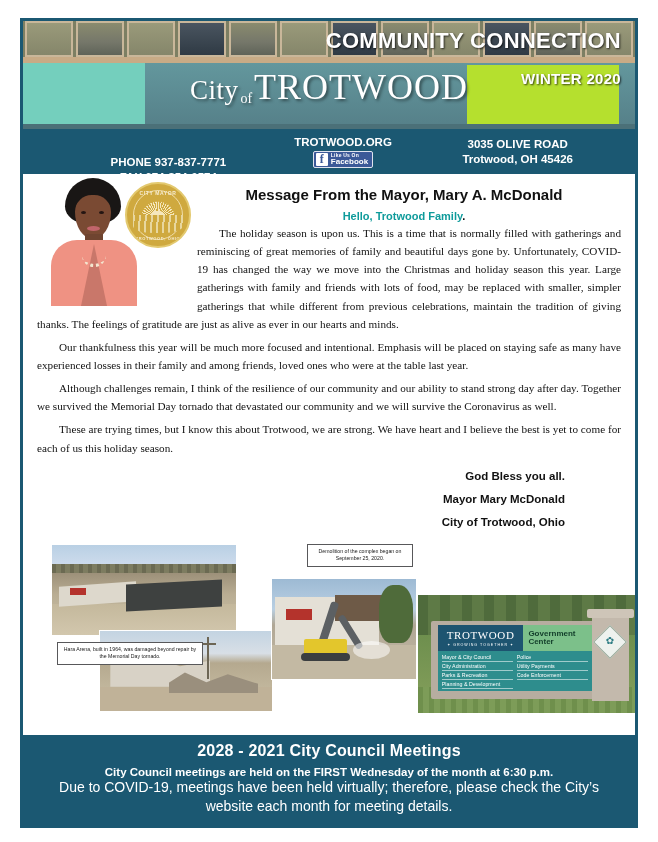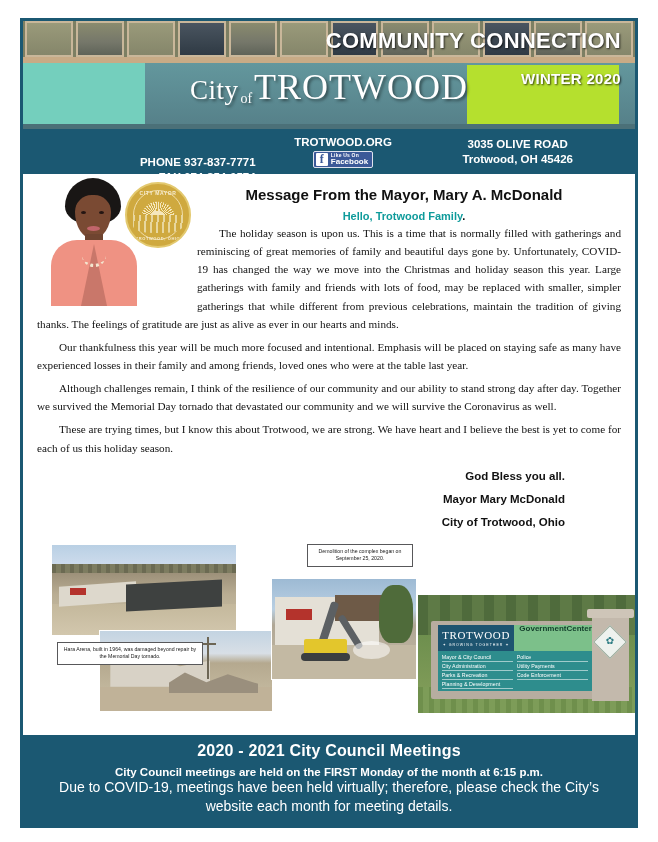--- a/index.html
+++ b/index.html
@@ -158,21 +158,21 @@
     padding: 0 10px;
     box-sizing: border-box;
   }
   .contact-col {
     flex: 1 1 0;
     text-align: center;
     font-size: 11.5px;
     font-weight: bold;
     line-height: 1.3;
   }
-  .contact-col.left { text-align: right; padding-left: 48px; margin-top: 36px; }
+  .contact-col.left { text-align: center; padding-left: 48px; margin-top: 36px; }
   .contact-col.right { text-align: center; padding-right: 20px;}
   .contact-col .line { white-space: nowrap; }
   .fb-badge {
     display: inline-flex;
     align-items: center;
     background: #3b5998;
     border: 1px solid #dfe3ee;
     border-radius: 2px;
     padding: 1px 4px 1px 2px;
     margin-top: 2px;
@@ -549,21 +549,21 @@
   }
   .sb-left .small {
     font-size: 3.6px;
     letter-spacing: 1px;
     margin-top: 2px;
   }
   .sb-right {
     flex: 1 1 0;
     background: #7cc08a;
     color: #123d2a;
-    display: flex; flex-direction: row;
+    display: flex; flex-direction: column;
     align-items: flex-start; justify-content: center;
     padding-left: 5px;
     box-sizing: border-box;
   }
   .sb-right div { font-size: 8px; font-weight: bold; line-height: 1.05; }
   .sb-bot {
     flex: 1 1 auto;
     background: #2e8d8d;
     display: flex;
     padding: 2px 4px;
@@ -786,19 +786,19 @@
             </div>
           </div>
         </div>
 
         <div class="cap cap-hara">Hara Arena, built in 1964, was damaged beyond repair by the Memorial Day tornado.</div>
         <div class="cap cap-demo">Demolition of the complex began on September 25, 2020.</div>
       </div>
     </div>
 
     <div class="footer">
-      <div class="f-title">2020 - 2021 City Council Meetings</div>
-      <div class="f-line1">City Council meetings are held on the FIRST Monday of the month at 6:15 p.m.</div>
+      <div class="f-title">2028 - 2021 City Council Meetings</div>
+      <div class="f-line1">City Council meetings are held on the FIRST Wednesday of the month at 6:30 p.m.</div>
       <div class="f-line2">Due to COVID-19, meetings have been held virtually; therefore, please check the City’s website each month for meeting details.</div>
     </div>
 
   </div>
 </div>
 
 </body></html>

